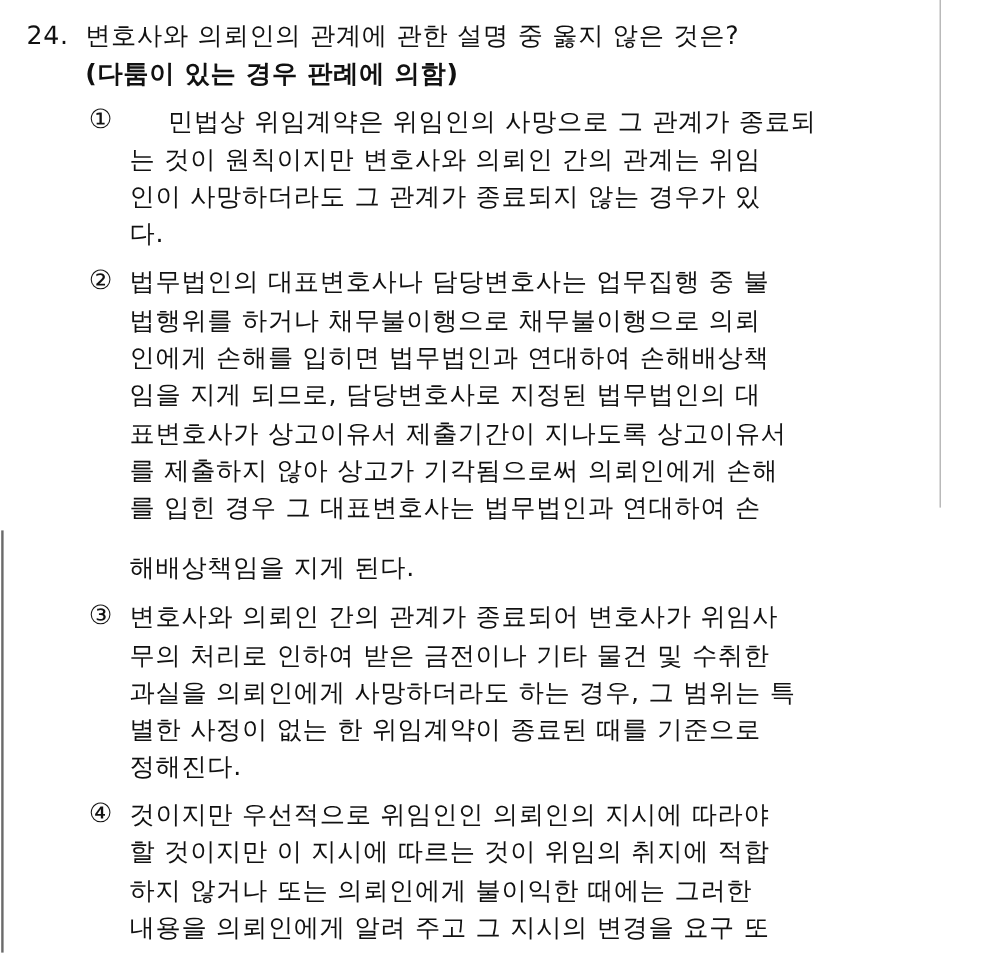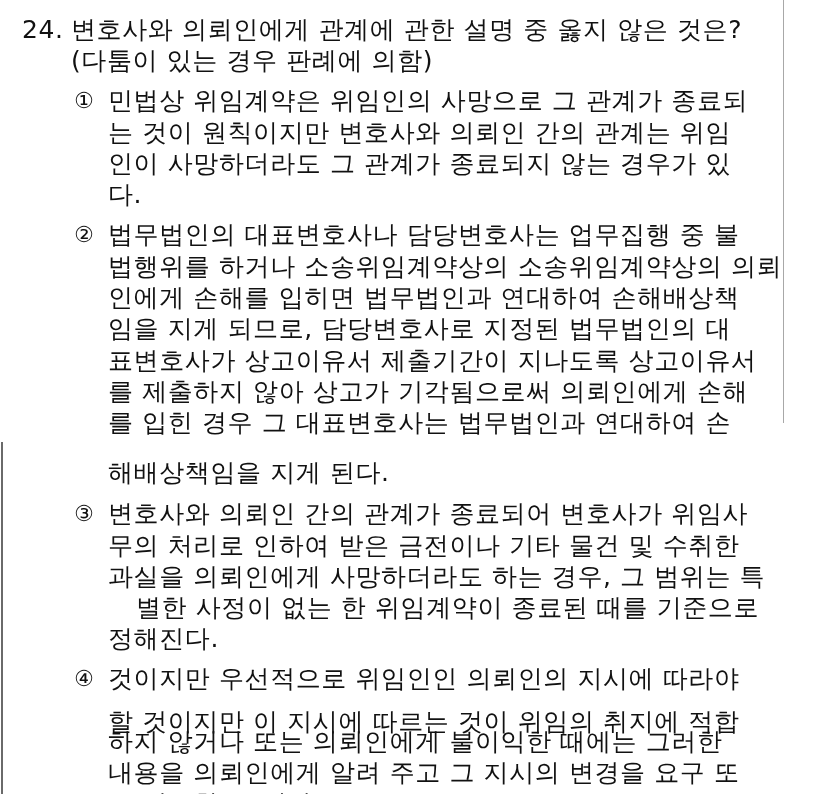--- a/index.html
+++ b/index.html
@@ -8,69 +8,69 @@
     font-family:"DejaVu Sans", "Liberation Sans", sans-serif;
     color:#111111;
   }
   .vline-right {
     position:absolute; left:783px; top:0; width:1px; height:423px; background:#a8a8a8;
   }
   .vline-left {
     position:absolute; left:1px; top:442px; width:2px; height:352px; background:#6a6a6a;
   }
   .line {
-    position:absolute; white-space:nowrap; font-size:25px; letter-spacing:0.6px;
+    position:absolute; white-space:nowrap; font-size:21px; letter-spacing:0.6px;
     line-height:30px; transform-origin:left top;
   }
   .q-num { left:22px; }
   .q-body { left:71px; }
   .opt-marker { left:74px; font-size:22px; }
   .opt-text { left:108px; }
 </style>
 </head>
 <body>
 
 <div class="vline-right"></div>
 <div class="vline-left"></div>
 
 <div>
   <div class="line q-num" style="top:15px;">24.</div>
-  <div class="line q-body" style="top:15px;">변호사와 의뢰인에게 관계에 관한 설명 중 옳지 않은 것은?</div>
-  <div class="line q-body" style="top:46px;">(다툼이 있는 경우 판례에 의함)</div>
+  <div class="line q-body" style="top:15px;">변호사와 의뢰인의 관계에 관한 설명 중 옳지 않은 것은?</div>
+  <div class="line q-body" style="top:46px;font-weight:bold;">(다툼이 있는 경우 판례에 의함)</div>
 </div>
 
 <div>
   <div class="line opt-marker" style="top:86px;">①</div>
-  <div class="line opt-text" style="top:86px;">민법상 위임계약은 위임인의 사망으로 그 관계가 종료되</div>
+  <div class="line opt-text" style="top:86px;margin-left:32px;">민법상 위임계약은 위임인의 사망으로 그 관계가 종료되</div>
   <div class="line opt-text" style="top:118px;">는 것이 원칙이지만 변호사와 의뢰인 간의 관계는 위임</div>
   <div class="line opt-text" style="top:149px;">인이 사망하더라도 그 관계가 종료되지 않는 경우가 있</div>
   <div class="line opt-text" style="top:180px;">다.</div>
 </div>
 
 <div>
   <div class="line opt-marker" style="top:220px;">②</div>
   <div class="line opt-text" style="top:220px;">법무법인의 대표변호사나 담당변호사는 업무집행 중 불</div>
-  <div class="line opt-text" style="top:252px;">법행위를 하거나 소송위임계약상의 소송위임계약상의 의뢰</div>
+  <div class="line opt-text" style="top:252px;">법행위를 하거나 채무불이행으로 채무불이행으로 의뢰</div>
   <div class="line opt-text" style="top:283px;">인에게 손해를 입히면 법무법인과 연대하여 손해배상책</div>
   <div class="line opt-text" style="top:314px;">임을 지게 되므로, 담당변호사로 지정된 법무법인의 대</div>
   <div class="line opt-text" style="top:346px;text-align:center;">표변호사가 상고이유서 제출기간이 지나도록 상고이유서</div>
   <div class="line opt-text" style="top:377px;">를 제출하지 않아 상고가 기각됨으로써 의뢰인에게 손해</div>
   <div class="line opt-text" style="top:408px;">를 입힌 경우 그 대표변호사는 법무법인과 연대하여 손</div>
   <div class="line opt-text" style="top:458px;">해배상책임을 지게 된다.</div>
 </div>
 
 <div>
   <div class="line opt-marker" style="top:499px;">③</div>
   <div class="line opt-text" style="top:499px;">변호사와 의뢰인 간의 관계가 종료되어 변호사가 위임사</div>
   <div class="line opt-text" style="top:531px;">무의 처리로 인하여 받은 금전이나 기타 물건 및 수취한</div>
   <div class="line opt-text" style="top:562px;">과실을 의뢰인에게 사망하더라도 하는 경우, 그 범위는 특</div>
-  <div class="line opt-text" style="top:593px;margin-left:28px;">별한 사정이 없는 한 위임계약이 종료된 때를 기준으로</div>
+  <div class="line opt-text" style="top:593px;">별한 사정이 없는 한 위임계약이 종료된 때를 기준으로</div>
   <div class="line opt-text" style="top:624px;">정해진다.</div>
 </div>
 
 <div>
   <div class="line opt-marker" style="top:664px;">④</div>
   <div class="line opt-text" style="top:664px;">것이지만 우선적으로 위임인인 의뢰인의 지시에 따라야</div>
-  <div class="line opt-text" style="top:695px;margin-top:12px;">할 것이지만 이 지시에 따르는 것이 위임의 취지에 적합</div>
+  <div class="line opt-text" style="top:695px;">할 것이지만 이 지시에 따르는 것이 위임의 취지에 적합</div>
   <div class="line opt-text" style="top:727px;">하지 않거나 또는 의뢰인에게 불이익한 때에는 그러한</div>
   <div class="line opt-text" style="top:758px;">내용을 의뢰인에게 알려 주고 그 지시의 변경을 요구 또</div>
   <div class="line opt-text" style="top:789px;">는 권고할 수 있다.</div>
 </div>
 
 </body></html>

